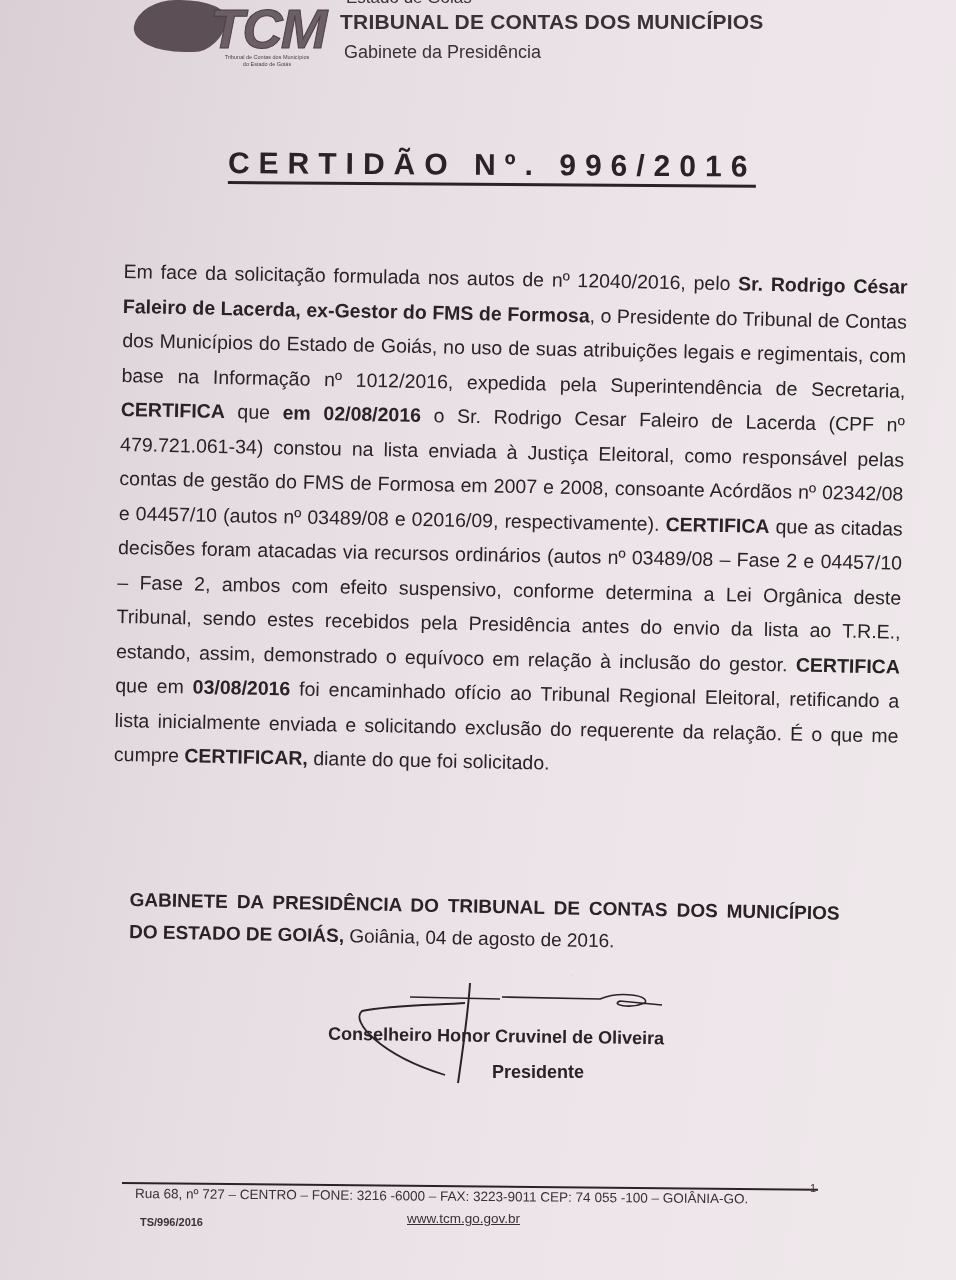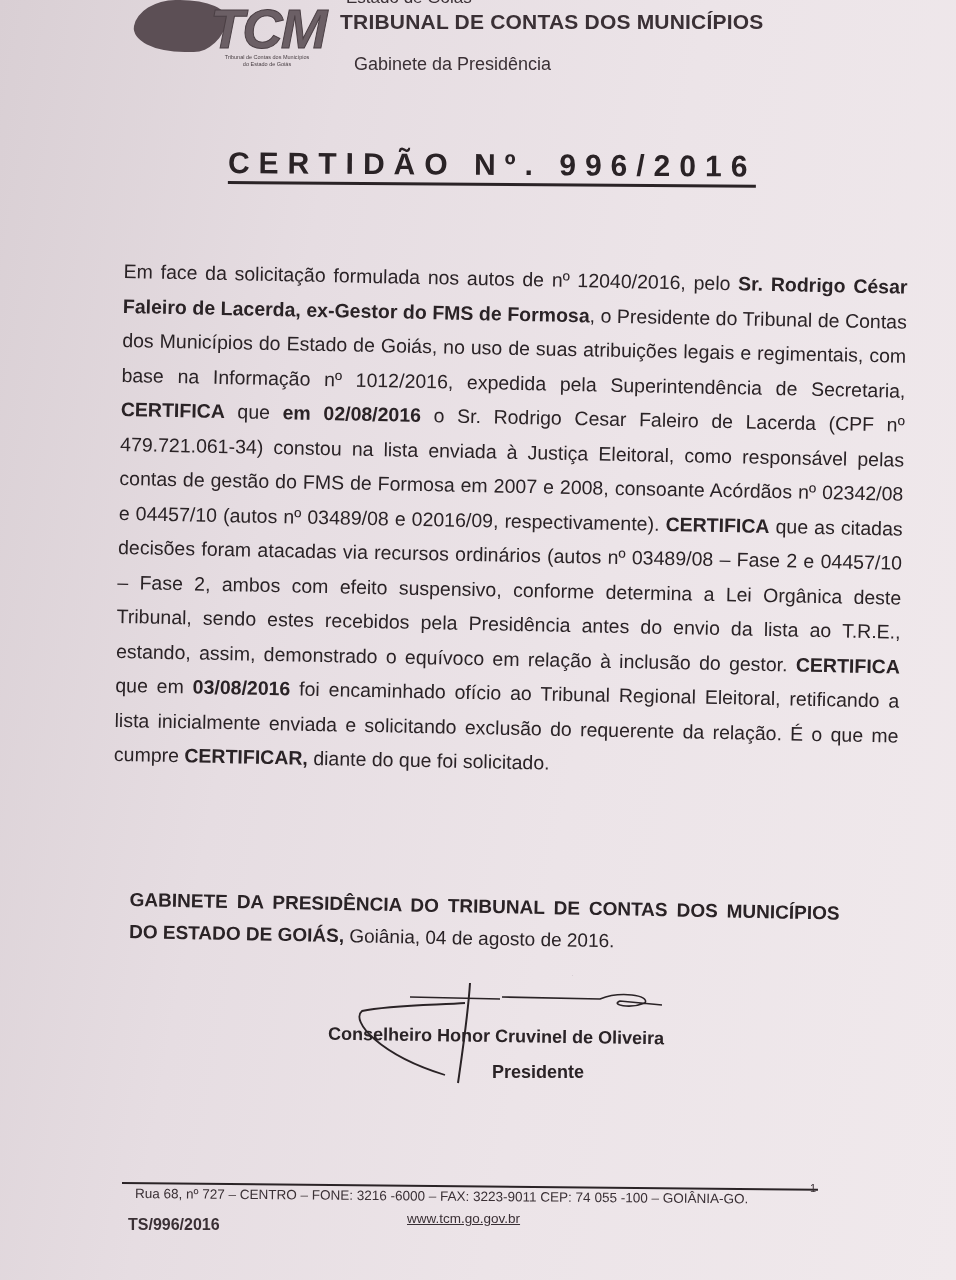--- a/index.html
+++ b/index.html
@@ -22,21 +22,21 @@
     font-family:"Liberation Sans", sans-serif; font-weight:bold; font-style:italic;
     font-size:56px; letter-spacing:-2px; color:#6b5f65;
     -webkit-text-stroke:1px #4a3f44;
   }
   .logo-sub {
     position:absolute; left:76px; top:60px; width:126px;
     font-size:5.5px; text-align:center; color:#4a4045; line-height:7px;
   }
   .hdr-state { position:absolute; left:218px; top:-6px; font-size:17px; color:#3a3035; }
   .hdr-court { position:absolute; left:212px; top:16px; font-size:21px; font-weight:bold; color:#3a3035; letter-spacing:0.2px; }
-  .hdr-office { position:absolute; left:216px; top:60px; font-size:18px; color:#3a3035;margin-left:10px; }
+  .hdr-office { position:absolute; left:216px; top:48px; font-size:18px; color:#3a3035; }
 
   .title {
     position:absolute; left:228px; top:146px;
     font-family:"Liberation Sans", sans-serif; font-weight:bold;
     font-size:30px; letter-spacing:9px; color:#2a2326;
     border-bottom:3px solid #2a2326; padding-bottom:1px;
     transform:rotate(0.4deg); transform-origin:left;
     white-space:nowrap;
   }
   .body-text {
@@ -52,21 +52,21 @@
     transform:rotate(1.1deg); transform-origin:left top;
   }
   .closing b { font-weight:bold; }
   .signature { position:absolute; left:350px; top:975px; width:320px; height:110px; }
   .sig-name { position:absolute; left:328px; top:1026px; font-size:18px; font-weight:bold; white-space:nowrap; transform:rotate(0.8deg); }
   .sig-role { position:absolute; left:460px; top:1062px; font-size:18px; font-weight:bold;margin-left:32px; }
   .footer-line { position:absolute; left:122px; top:1182px; width:696px; height:2px; background:#2a2326; transform:rotate(0.55deg); transform-origin:left; }
   .footer-addr { position:absolute; left:135px; top:1186px; font-size:13.5px; white-space:nowrap; transform:rotate(0.5deg); transform-origin:left; color:#3a3035; }
   .footer-page { position:absolute; left:810px; top:1182px; font-size:11px; color:#3a3035; }
   .footer-url { position:absolute; left:407px; top:1211px; font-size:13.5px; text-decoration:underline; color:#3a3035; }
-  .footer-ref { position:absolute; left:128px; top:1216px; font-size:16px; font-weight:bold; color:#3a3035; }
+  .footer-ref { position:absolute; left:140px; top:1216px; font-size:11px; font-weight:bold; color:#3a3035; }
 </style>
 </head>
 <body>
 
 <div class="page">
 
   <div class="header">
     <div class="logo-map"></div>
     <div class="logo-text">TCM</div>
     <div class="logo-sub">

